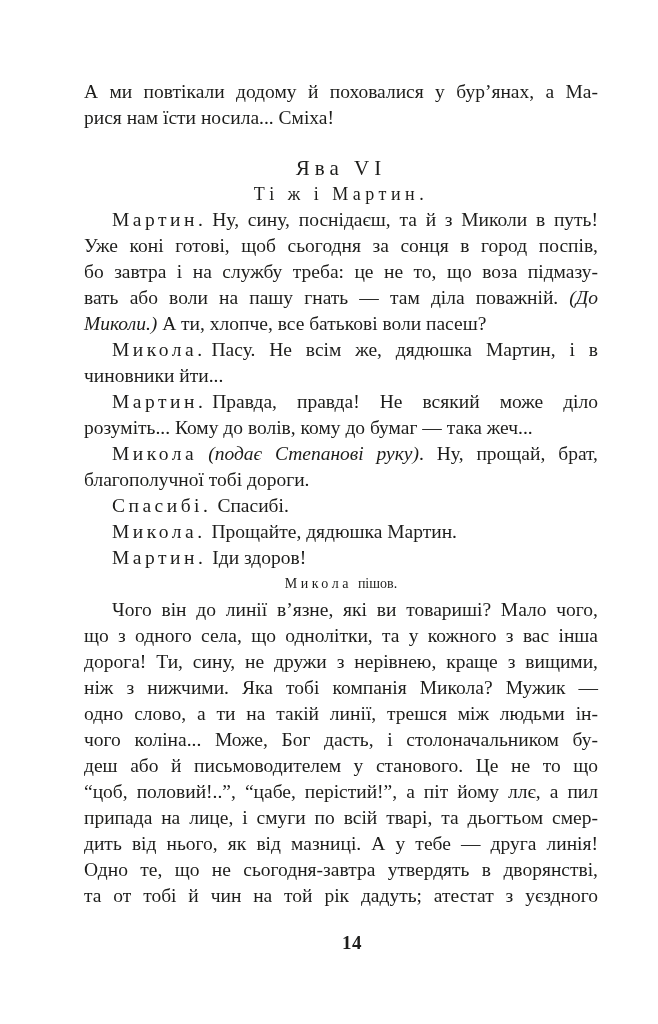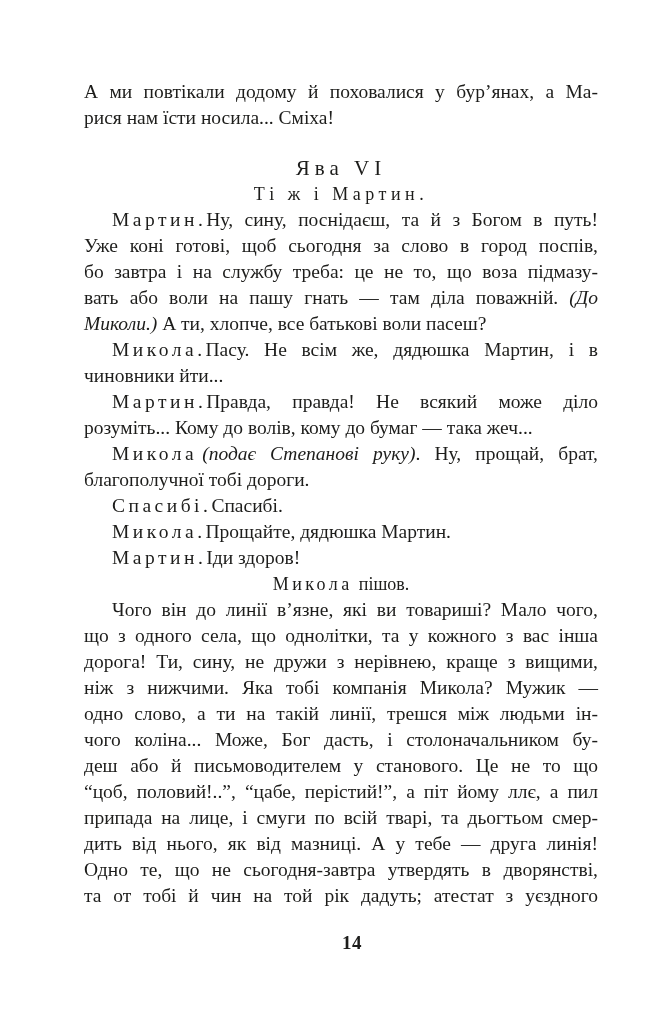--- a/index.html
+++ b/index.html
@@ -20,21 +20,21 @@
   }
   .ln {
     font-size: 19.5px;
     line-height: 26px;
     text-align: justify;
     text-align-last: justify;
     white-space: pre-wrap;
   }
   .ln.end { text-align-last: left; }
   .ln.ind { text-indent: 28px; }
-  .speaker { letter-spacing: 3.5px; }
+  .speaker { letter-spacing: 3.5px; margin-right: 6px; }
   .stage { font-style: italic; }
   .stage.gap { margin-left: 5px; }
   .scene-title {
     font-size: 21px;
     line-height: 26px;
     letter-spacing: 5px;
     text-align: center;
     text-align-last: center;
     margin-top: 24px;
     white-space: pre-wrap;
@@ -42,21 +42,21 @@
   .scene-cast {
     font-size: 18px;
     line-height: 26px;
     letter-spacing: 4.5px;
     text-align: center;
     text-align-last: center;
     white-space: pre-wrap;
     font-family: Liberation Serif, serif;
   }
   .direction {
-    font-size: 18px;
+    font-size: 14px;
     line-height: 26px;
     text-align: center;
     text-align-last: center;
   }
   .direction .dir-name { letter-spacing: 3.5px; margin-right: 6px; }
   .folio {
     position: absolute;
     left: 0;
     top: 932px;
     width: 658px;
@@ -75,22 +75,22 @@
 
     <div>
       <div class="ln">А ми повтікали додому й поховалися у бур’янах, а Ма-</div>
       <div class="ln end">рися нам їсти носила... Сміха!</div>
     </div>
 
     <div class="scene-title">Ява VI</div>
     <div class="scene-cast">Ті ж і Мартин.</div>
 
     <div>
-      <div class="ln ind"><span class="speaker">Мартин.</span><span>Ну, сину, поснідаєш, та й з Богом в путь!</span></div>
-      <div class="ln">Уже коні готові, щоб сьогодня за слово в город поспів,</div>
+      <div class="ln ind"><span class="speaker">Мартин.</span><span>Ну, сину, поснідаєш, та й з Миколи в путь!</span></div>
+      <div class="ln">Уже коні готові, щоб сьогодня за сонця в город поспів,</div>
       <div class="ln">бо завтра і на службу треба: це не то, що воза підмазу-</div>
       <div class="ln"><span>вать або воли на пашу гнать — там діла поважній. </span><span class="stage">(До</span></div>
       <div class="ln end"><span class="stage">Миколи.)</span><span> А ти, хлопче, все батькові воли пасеш?</span></div>
     </div>
 
     <div>
       <div class="ln ind"><span class="speaker">Микола.</span><span>Пасу. Не всім же, дядюшка Мартин, і в</span></div>
       <div class="ln end">чиновники йти...</div>
     </div>
 

